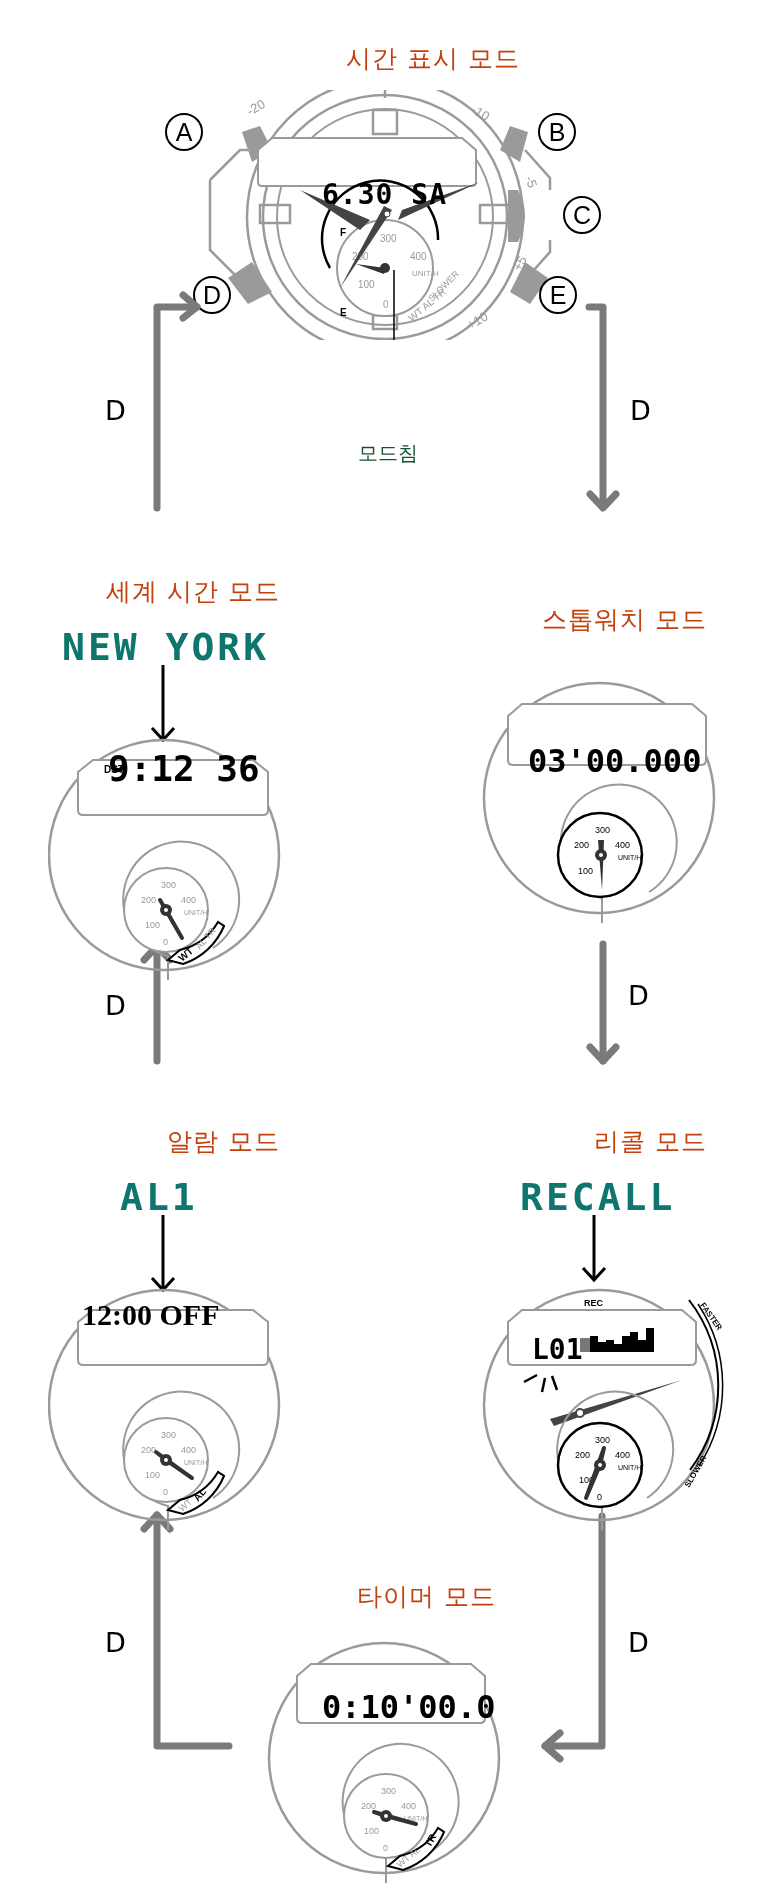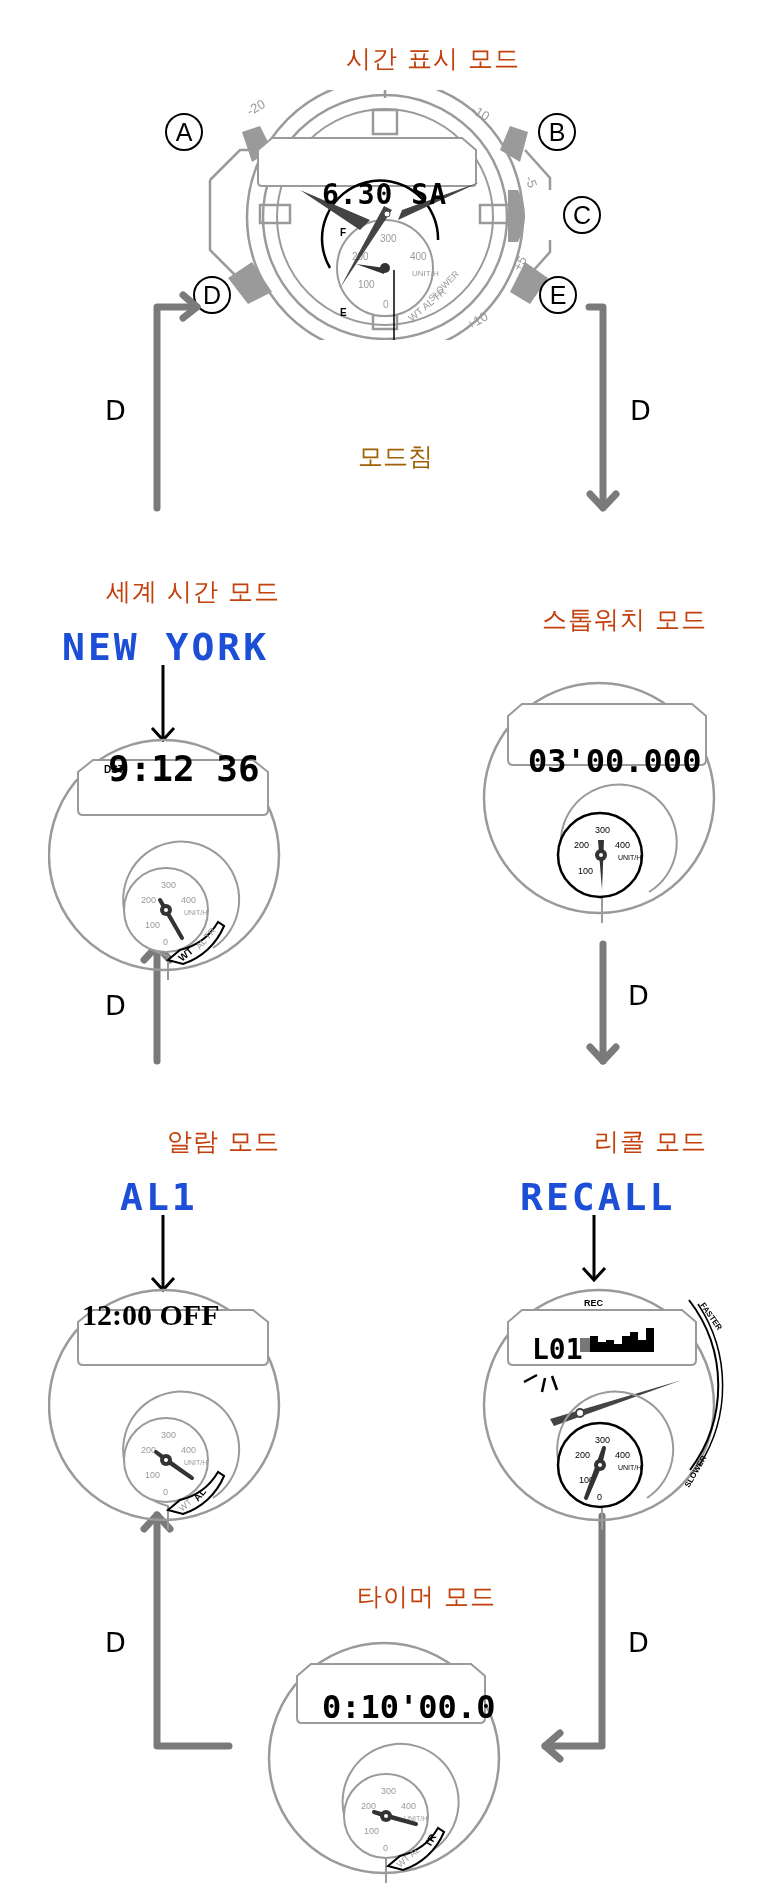--- a/index.html
+++ b/index.html
@@ -2,26 +2,26 @@
 <html><head>
 <meta charset="utf-8">
 <style>
   html, body { margin:0; padding:0; background:#ffffff; }
   body { width:769px; height:1899px; position:relative; overflow:hidden;
          font-family:"DejaVu Sans", sans-serif; color:#000; }
   .abs { position:absolute; }
   .mode-title { position:absolute; font-size:25px; font-weight:400; color:#c2410c;
                 text-align:right; white-space:nowrap; letter-spacing:1px; }
   .lcd-label { position:absolute; font-family:"DejaVu Sans Mono", monospace; font-weight:700;
-               font-size:38px; letter-spacing:3px; color:#1d4ed8; white-space:nowrap; }
+               font-size:38px; letter-spacing:3px; color:#0f766e; white-space:nowrap; }
   .d-label { position:absolute; font-size:27px; color:#000; font-family:"DejaVu Sans", sans-serif; }
   svg text { font-family:"Liberation Sans", sans-serif; }
   .btn-letter { position:absolute; width:34px; height:34px; border:2.5px solid #000; border-radius:50%;
                 font-size:25px; line-height:34px; text-align:center; font-family:"Liberation Sans", sans-serif; }
-  .pointer-label { position:absolute; font-size:25px; color:#a16207;font-family:Liberation Mono, monospace; }
+  .pointer-label { position:absolute; font-size:20px; color:#14532d;font-family:Liberation Mono, monospace; }
 </style>
 </head>
 <body>
 
 <div class="mode-title" style="left:250px; top:42px; width:270px;">시간 표시 모드</div>
 
 <svg class="abs" style="left:180px; top:90px;" width="420" height="250" viewBox="0 0 420 250">
   <g fill="none" stroke="#9a9a9a" stroke-width="2.5">
 
     <path d="M62 42 L80 36 L92 60 L72 72 Z" fill="#9a9a9a" stroke="none"></path>

